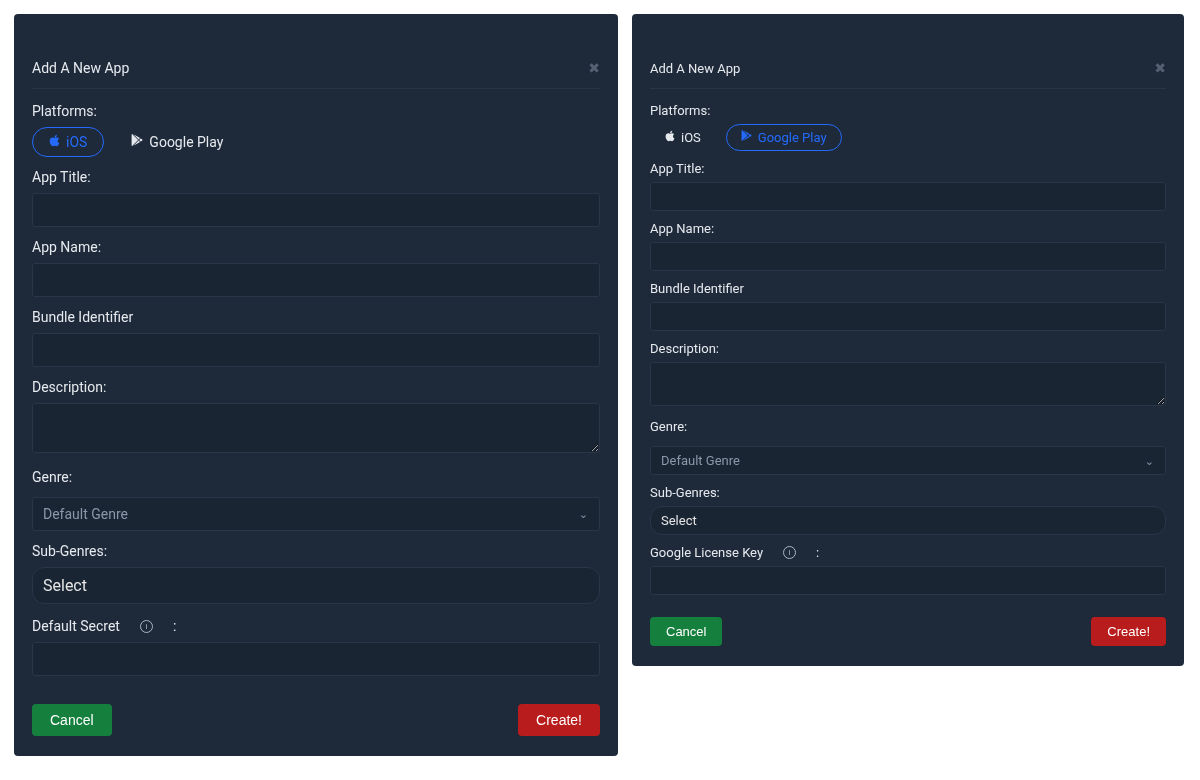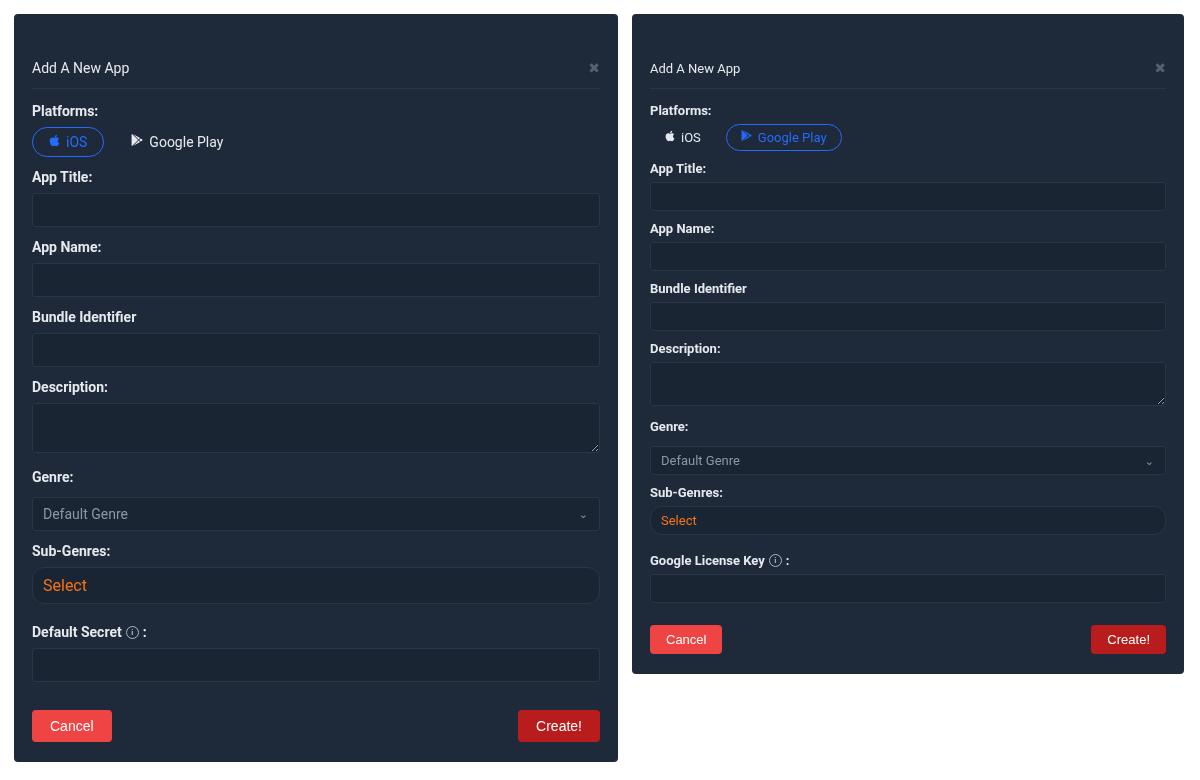--- a/index.html
+++ b/index.html
@@ -37,21 +37,20 @@
       background: none;
       border: none;
       opacity: 0.6;
     }
     .form-group { margin-bottom: 12px; }
     .modal.right .form-group { margin-bottom: 10px; }
     .form-label {
       display: block;
       color: #e6e9ee;
       margin-bottom: 8px;
-      font-weight: bold;
     }
     .modal.left .form-label { font-size: 14px; }
     .modal.right .form-label { font-size: 13px; margin-bottom: 6px; }
     .form-input, .form-textarea, .form-select {
       width: 100%;
       background: #1a2533;
       border: 1px solid #2a3648;
       border-radius: 3px;
       color: #e6e9ee;
       padding: 8px 10px;
@@ -77,21 +76,21 @@
       color: #8a97aa;
       pointer-events: none;
       font-size: 11px;
     }
     .form-select option { color: #8a97aa; }
     .multiselect {
       background: #1a2533;
       border: 1px solid #2a3648;
       border-radius: 12px;
       padding: 8px 10px;
-      color: #f97316;
+      color: #e5e5e5;
       cursor: pointer;
     }
     .modal.right .multiselect { padding: 6px 10px; font-size: 13px; }
     .platform-pills { display: flex; gap: 10px; }
     .pill {
       display: inline-flex;
       align-items: flex-start;
       gap: 6px;
       padding: 6px 16px;
       border-radius: 18px;
@@ -115,23 +114,23 @@
     .modal.right .footer { margin-top: 22px; }
     .btn {
       border: none;
       border-radius: 4px;
       padding: 8px 18px;
       font-size: 14px;
       cursor: pointer;
       color: #fff;
     }
     .modal.right .btn { font-size: 13px; padding: 7px 16px; }
-    .btn-cancel { background: #ef4444; text-align: right; }
+    .btn-cancel { background: #15803d; text-align: right; }
     .btn-create { background: #b91c1c; }
-    .label-with-icon { display: inline-flex; align-items: center; gap: 4px; margin-top: 8px; }
+    .label-with-icon { display: inline-flex; align-items: center; gap: 20px; }
     .info-icon {
       display: inline-flex;
       width: 13px;
       height: 13px;
       border: 1px solid #aab4c5;
       border-radius: 50%;
       align-items: center;
       justify-content: center;
       font-size: 8px;
       color: #aab4c5;

